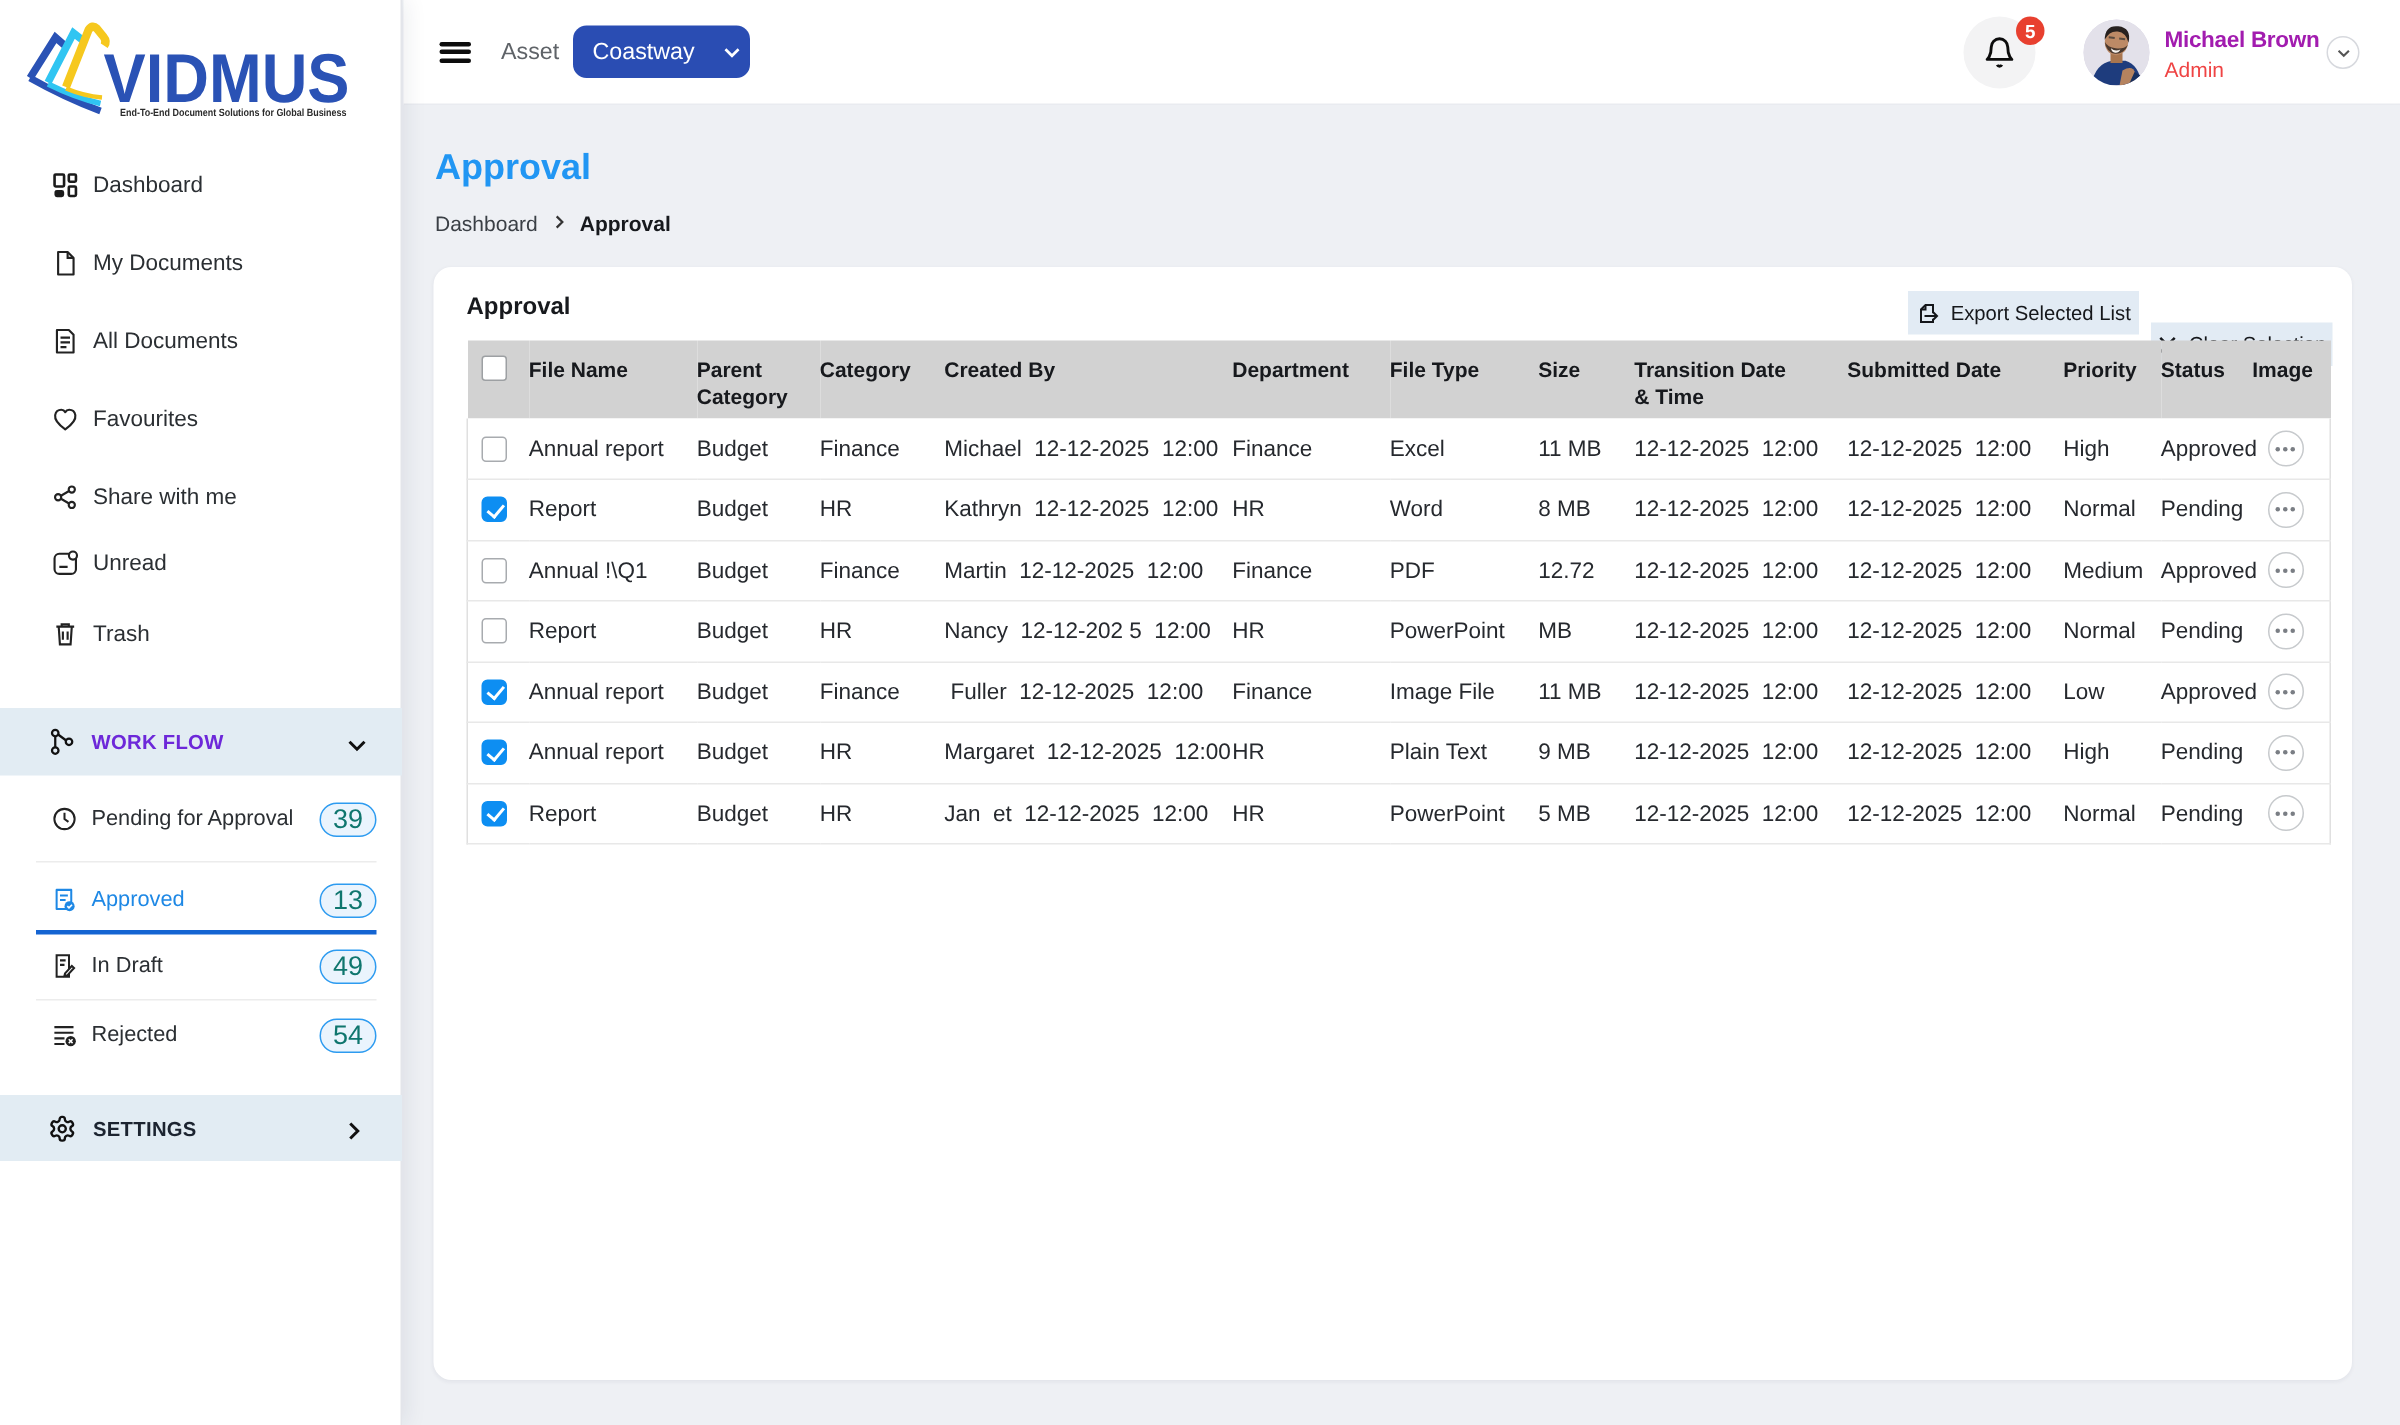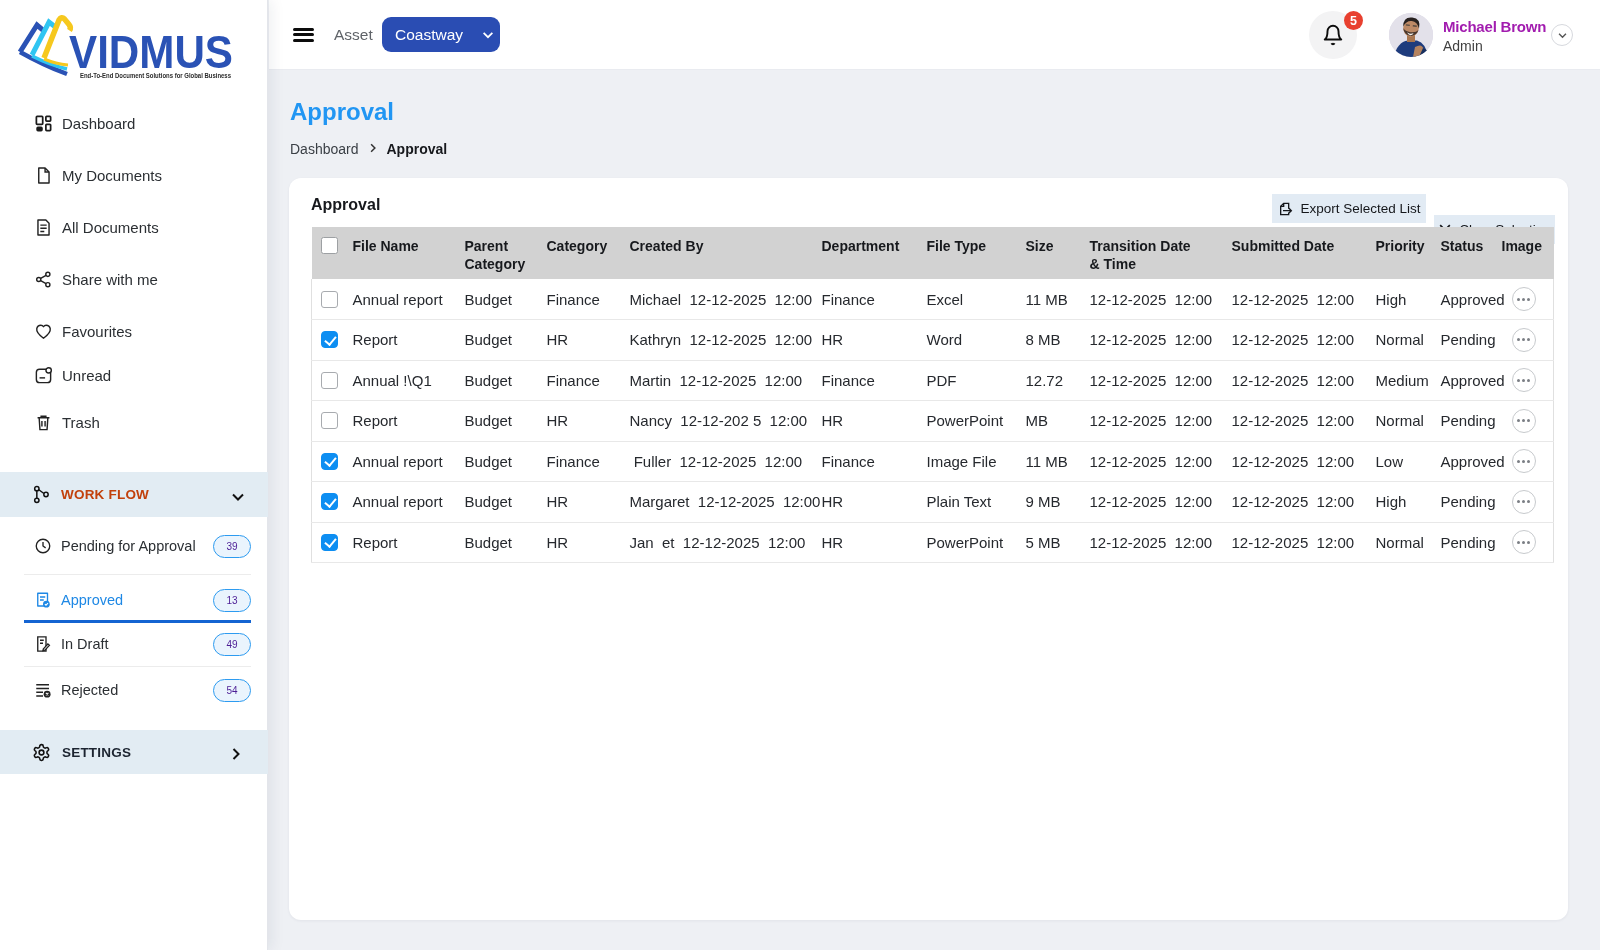--- a/index.html
+++ b/index.html
@@ -7,44 +7,44 @@
 body { font-family:"Liberation Sans", sans-serif; background:#eef0f4; position:relative; }
 
 
 .sidebar { position:absolute; left:0; top:0; width:268px; height:950px; background:#fff; border-right:1px solid #e3e5ea; box-shadow:3px 0 14px rgba(30,40,60,0.08); z-index:5; }
 .logo { position:absolute; left:18px; top:14px; width:225px; height:70px; }
 .nav { position:absolute; top:97px; left:0; width:268px; }
 .nav-item { display:flex; align-items:center; height:52px; padding-left:34px; color:#2b2f33; font-size:15px; }
 .nav-item .nico { width:19px; height:19px; margin-right:9px; flex:none; }
 .wf-head { position:absolute; top:472px; left:0; width:268px; height:45px; background:#e2ecf3; display:flex; align-items:center; padding-left:31px; }
 .wf-head .nico { width:20px; height:21px; margin-right:10px; }
-.wf-head span { font-size:13.5px; font-weight:bold; letter-spacing:0.2px; color:#c2410c; }
+.wf-head span { font-size:13.5px; font-weight:bold; letter-spacing:0.2px; color:#6d28d9; }
 .wf-head .chev { position:absolute; right:22px; top:17px; }
 .sub { position:absolute; left:0; width:268px; height:50px; display:flex; align-items:center; padding-left:34px; font-size:14.5px; color:#2b2f33; }
 .sub .nico { width:18px; height:18px; margin-right:9px; flex:none; }
-.badge { position:absolute; right:17px; width:38px; height:23px; border:1.5px solid #2d9bf0; border-radius:12px; background:#eaf4fd; color:#4c1d95; font-size:10px; display:flex; align-items:center; justify-content:center; }
+.badge { position:absolute; right:17px; width:38px; height:23px; border:1.5px solid #2d9bf0; border-radius:12px; background:#eaf4fd; color:#0f766e; font-size:18px; display:flex; align-items:center; justify-content:center; }
 .divline { position:absolute; left:24px; width:227px; height:1px; background:#ececec; }
 .bluebar { position:absolute; left:24px; width:227px; height:3px; background:#1464d2; }
 .settings { position:absolute; top:730px; left:0; width:268px; height:44px; background:#e2ecf3; display:flex; align-items:center; padding-left:32px; }
 .settings span { font-size:13.5px; font-weight:bold; letter-spacing:0.2px; color:#1c2430; margin-left:11px; }
 .settings .chevr { position:absolute; right:24px; top:16px; }
 
 
 .topbar { position:absolute; left:269px; top:0; width:1331px; height:70px; background:#fff; border-bottom:1px solid #e9ebf0; z-index:4; }
 .burger { position:absolute; left:24px; top:28px; width:21px; height:14px; }
 .burger div { height:3px; background:#0c0c0c; border-radius:1.5px; margin-bottom:2.4px; }
 .asset { position:absolute; left:65px; top:26px; font-size:15.5px; color:#5f6368; }
 .cbtn { position:absolute; left:113px; top:17px; width:118px; height:35px; background:#2a4db3; border-radius:9px; color:#fff; font-size:15.5px; display:flex; align-items:center; padding-left:13px; }
 .search { position:absolute; left:560px; top:15px; width:445px; height:38px; background:#f2f3f7; border:1px solid #e7e8ee; border-radius:19px; display:flex; align-items:center; padding:0 16px; }
 .search .ph { color:#9aa0ab; font-size:15px; margin-left:10px; flex:1; }
 .bellwrap { position:absolute; left:1040px; top:11px; width:48px; height:48px; background:#f3f3f4; border-radius:50%; }
 .bellbadge { position:absolute; left:1075px; top:11px; min-width:19px; height:19px; background:#e8402f; color:#fff; border-radius:10px; font-size:12.5px; font-weight:bold; display:flex; align-items:center; justify-content:center; }
 .avatar { position:absolute; left:1120px; top:13px; width:44px; height:44px; border-radius:50%; overflow:hidden; background:#d8d3e4; }
 .uname { position:absolute; left:1174px; top:18px; font-size:15px; font-weight:bold; color:#a21caf; letter-spacing:-0.2px; }
-.urole { position:absolute; left:1174px; top:38px; font-size:14px; color:#404040; }
+.urole { position:absolute; left:1174px; top:38px; font-size:14px; color:#ef4444; }
 .uchev { position:absolute; left:1282px; top:24px; width:22px; height:22px; border:1px solid #d7d9de; border-radius:50%; display:flex; align-items:center; justify-content:center; }
 
 
 .main { position:absolute; left:269px; top:70px; width:1331px; height:880px; }
 .ptitle { position:absolute; left:21px; top:28px; font-size:24px; font-weight:bold; color:#2196f3; }
 .bcrumb { position:absolute; left:21px; top:71px; font-size:14px; color:#3a3f45; }
 .bcrumb b { color:#17191d; }
 .bchev { display:inline-block; margin:0 8px; }
 .card { position:absolute; left:20px; top:108px; width:1279px; height:742px; background:#fff; border-radius:12px; box-shadow:0 1px 3px rgba(30,40,60,0.06); }
 .ctitle { position:absolute; left:22px; top:18px; font-size:16px; font-weight:bold; color:#17191d; }
@@ -96,28 +96,28 @@
         </svg>Dashboard</div>
     <div class="nav-item"><svg class="nico" viewBox="0 0 24 24" fill="none" stroke="#222" stroke-width="1.8">
           <path d="M6 2.5 h8 l5 5 v14 h-13 z" stroke-linejoin="round"></path>
           <path d="M14 2.5 v5 h5"></path>
         </svg>My Documents</div>
     <div class="nav-item"><svg class="nico" viewBox="0 0 24 24" fill="none" stroke="#222" stroke-width="1.8">
           <path d="M5 2.5 h10 l4 4 v15 h-14 z" stroke-linejoin="round"></path>
           <path d="M8 9 h8 M8 13 h8 M8 17 h5"></path>
         </svg>All Documents</div>
     <div class="nav-item"><svg class="nico" viewBox="0 0 24 24" fill="none" stroke="#222" stroke-width="1.8">
+          <path d="M12 20.5 C5 15.5 3 11.5 3.5 8.5 C4 5.8 6.2 4 8.7 4 C10.2 4 11.3 4.8 12 6 C12.7 4.8 13.8 4 15.3 4 C17.8 4 20 5.8 20.5 8.5 C21 11.5 19 15.5 12 20.5 Z" stroke-linejoin="round"></path>
+        </svg>Favourites</div>
+    <div class="nav-item"><svg class="nico" viewBox="0 0 24 24" fill="none" stroke="#222" stroke-width="1.8">
           <circle cx="6" cy="12" r="2.6"></circle>
           <circle cx="17.5" cy="5.5" r="2.6"></circle>
           <circle cx="17.5" cy="18.5" r="2.6"></circle>
           <path d="M8.4 10.7 L15.2 6.7 M8.4 13.3 L15.2 17.3"></path>
         </svg>Share with me</div>
-    <div class="nav-item"><svg class="nico" viewBox="0 0 24 24" fill="none" stroke="#222" stroke-width="1.8">
-          <path d="M12 20.5 C5 15.5 3 11.5 3.5 8.5 C4 5.8 6.2 4 8.7 4 C10.2 4 11.3 4.8 12 6 C12.7 4.8 13.8 4 15.3 4 C17.8 4 20 5.8 20.5 8.5 C21 11.5 19 15.5 12 20.5 Z" stroke-linejoin="round"></path>
-        </svg>Favourites</div>
     <div class="nav-item" style="height:37px;"><svg class="nico" viewBox="0 0 24 24" fill="none" stroke="#222" stroke-width="1.8">
           <rect x="3" y="4" width="18" height="17" rx="4"></rect>
           <path d="M7 15 h7"></path>
           <circle cx="18.5" cy="5.5" r="3.4" fill="#fff"></circle>
         </svg>Unread</div>
     <div class="nav-item" style="height:38px; margin-top:9px;"><svg class="nico" viewBox="0 0 24 24" fill="none" stroke="#222" stroke-width="1.8">
           <path d="M4.5 6 h15 M9 6 V4 h6 v2 M6.5 6 l1 15 h9 l1-15 M10 10 v7 M14 10 v7"></path>
         </svg>Trash</div>
   </div>
 

